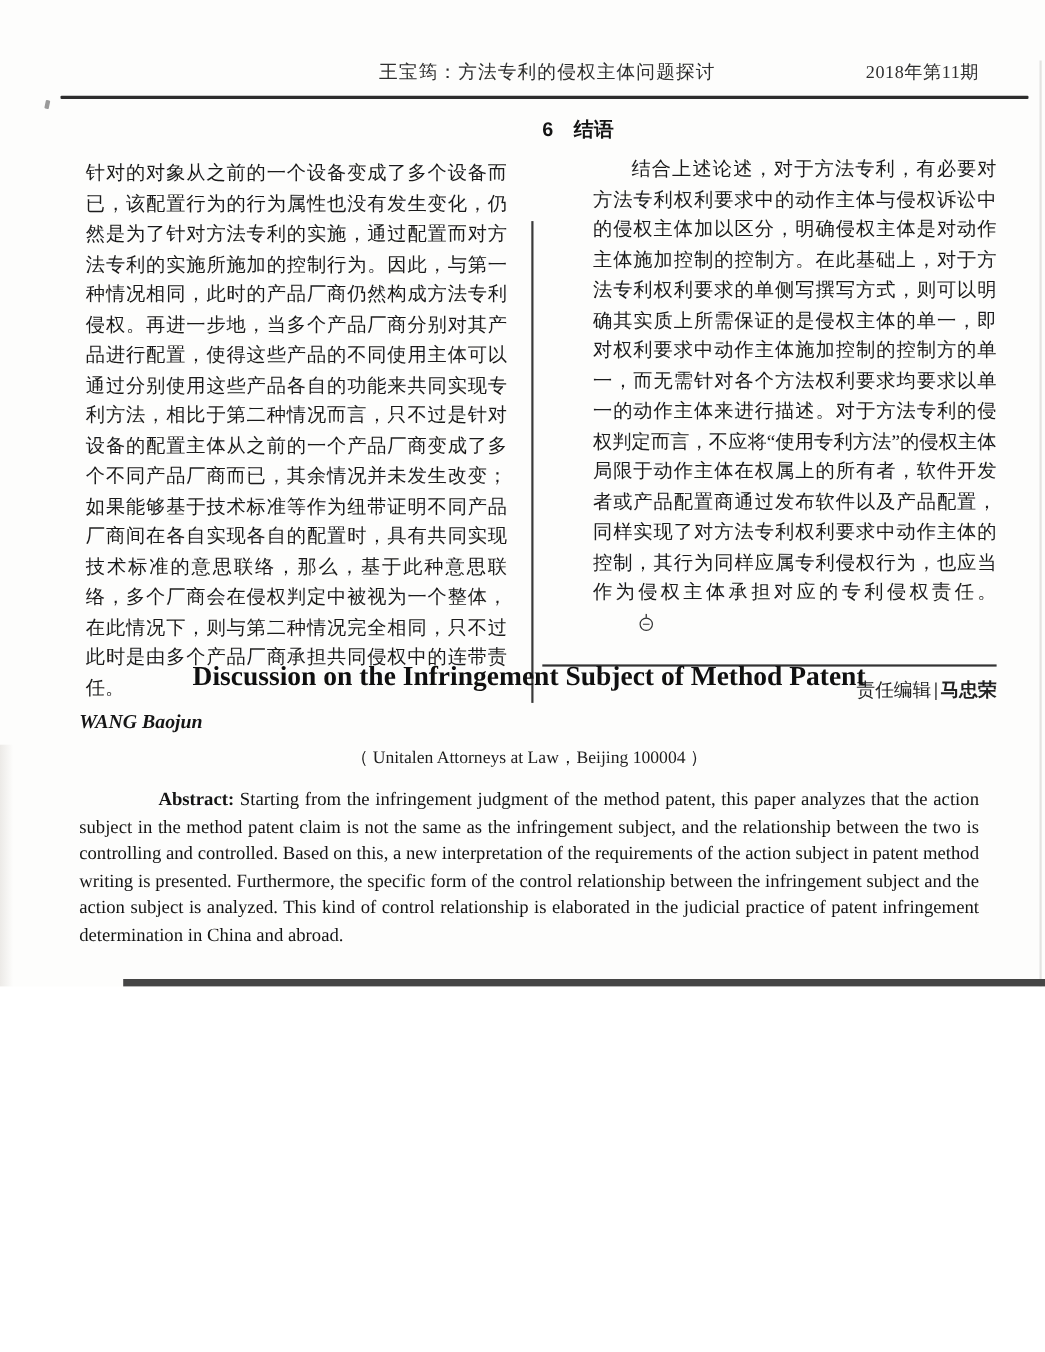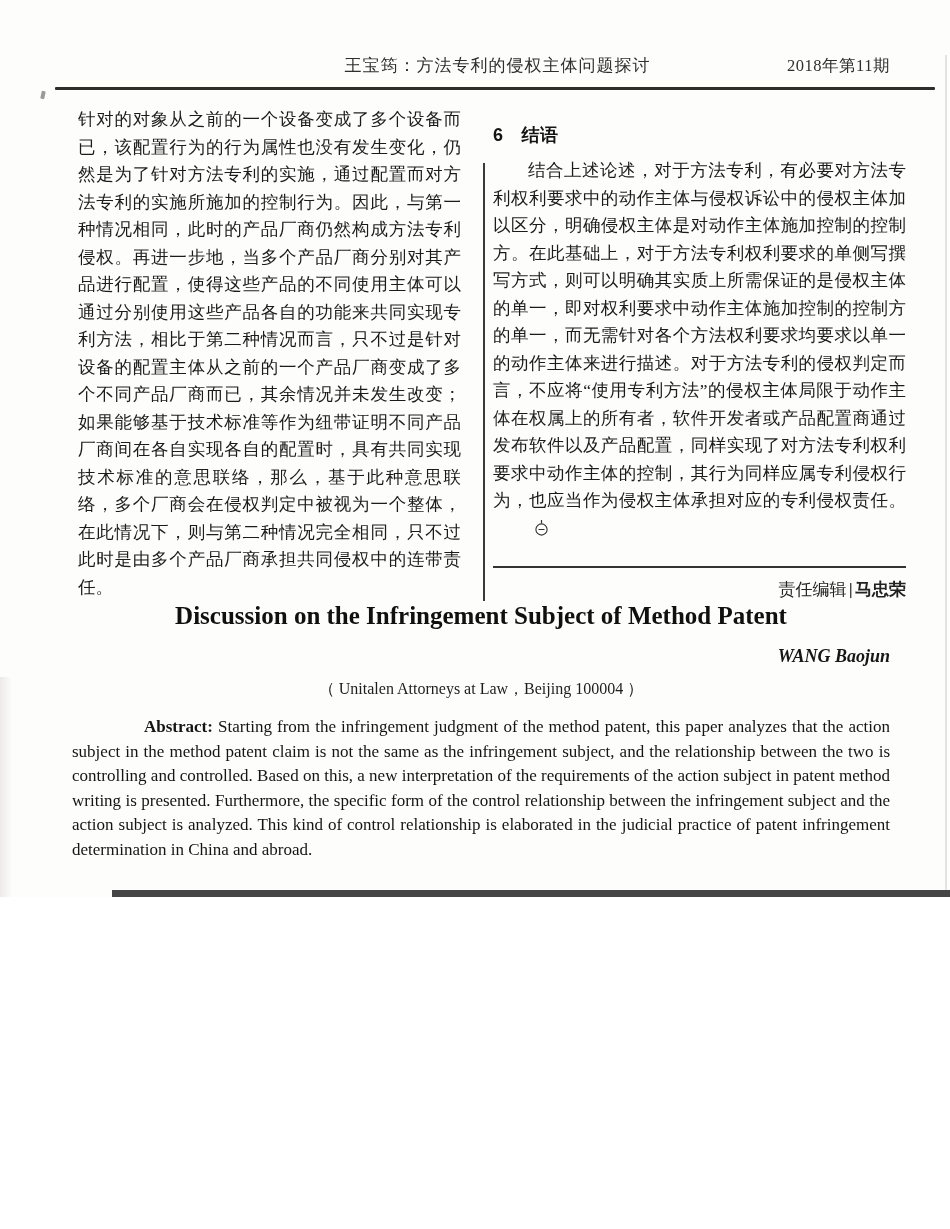--- a/index.html
+++ b/index.html
@@ -32,42 +32,42 @@
   .col-left{width:383px;}
   .col-divider{
     width:2px;background:#3a3a3a;margin-left:22px;margin-right:0;
     height:438px;margin-top:4px;
   }
   .col-right{width:413px;margin-left:8px;}
   .cn{
     font-size:17.5px;line-height:27.5px;text-align:justify;text-justify:inter-ideograph;
     margin:0;color:#1b1b1b;
   }
-  .cn-indent{text-indent:2em;}
+  .cn-indent{text-indent:2em;margin-left:46px;}
   .section-heading{
     font-family:"Liberation Sans","DejaVu Sans",sans-serif;
     font-weight:bold;font-size:18px;color:#141414;
     margin:0 0 10px 0;letter-spacing:.5px;
   }
   .section-heading .num{margin-right:18px;}
   .end-mark{display:inline-block;vertical-align:-2px;margin-left:6px;}
   .editor-rule{margin-top:22px;height:2px;background:#333;width:100%;}
   .editor-note{
     margin-top:10px;text-align:right;font-size:17px;color:#222;
     font-family:"Liberation Sans","DejaVu Sans",sans-serif;
   }
   .editor-note .name{font-weight:bold;}
   .editor-note .sep{margin:0 2px;color:#444;}
   
   .english{position:absolute;top:602px;left:72px;width:818px;}
   .en-title{
     margin:0;text-align:center;font-size:25px;font-weight:bold;color:#101010;
   }
   .en-author{
-    margin-top:16px;text-align:right;font-size:18px;font-weight:bold;font-style:italic;color:#161616;
+    margin-top:16px;text-align:left;font-size:18px;font-weight:bold;font-style:italic;color:#161616;
   }
   .en-affiliation{
     margin-top:12px;text-align:center;font-size:16px;color:#1d1d1d;
   }
   .en-abstract,.en-keywords{
     margin:0;font-size:17px;line-height:24.6px;text-align:justify;color:#141414;
     text-indent:36px;
   }
   .en-abstract{margin-top:15px;}
   .bold{font-weight:bold;margin-left:36px;}

